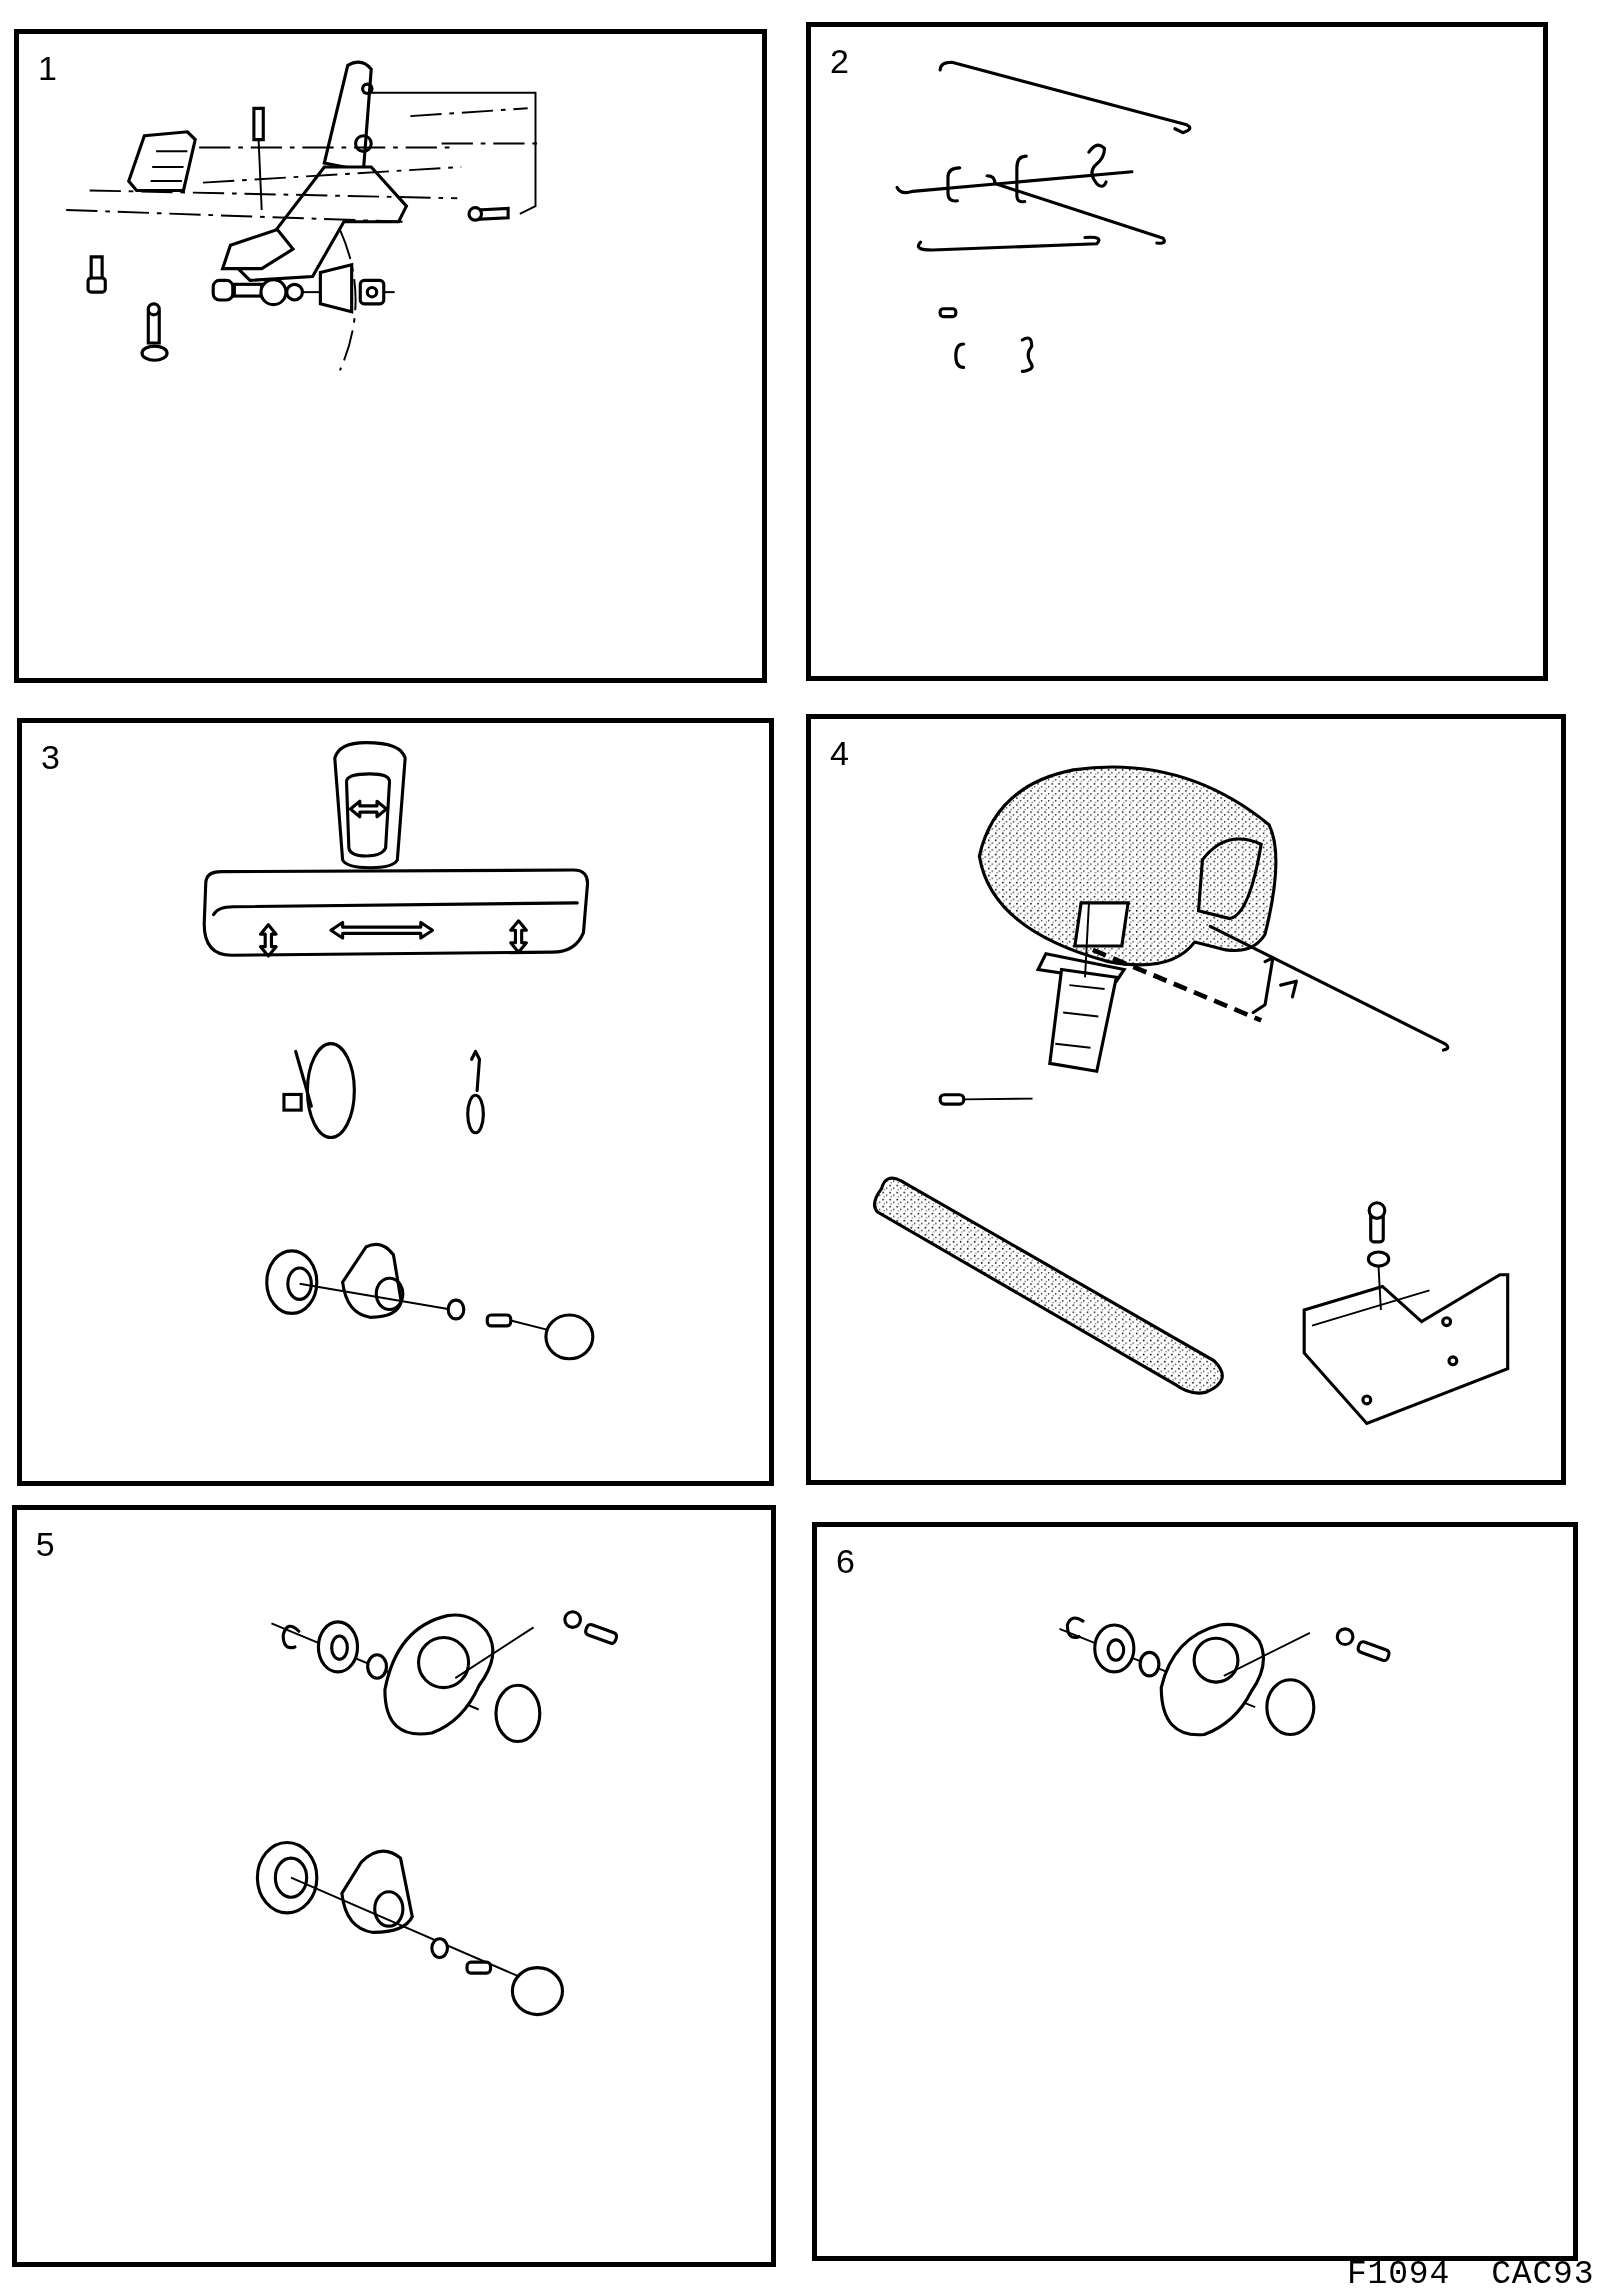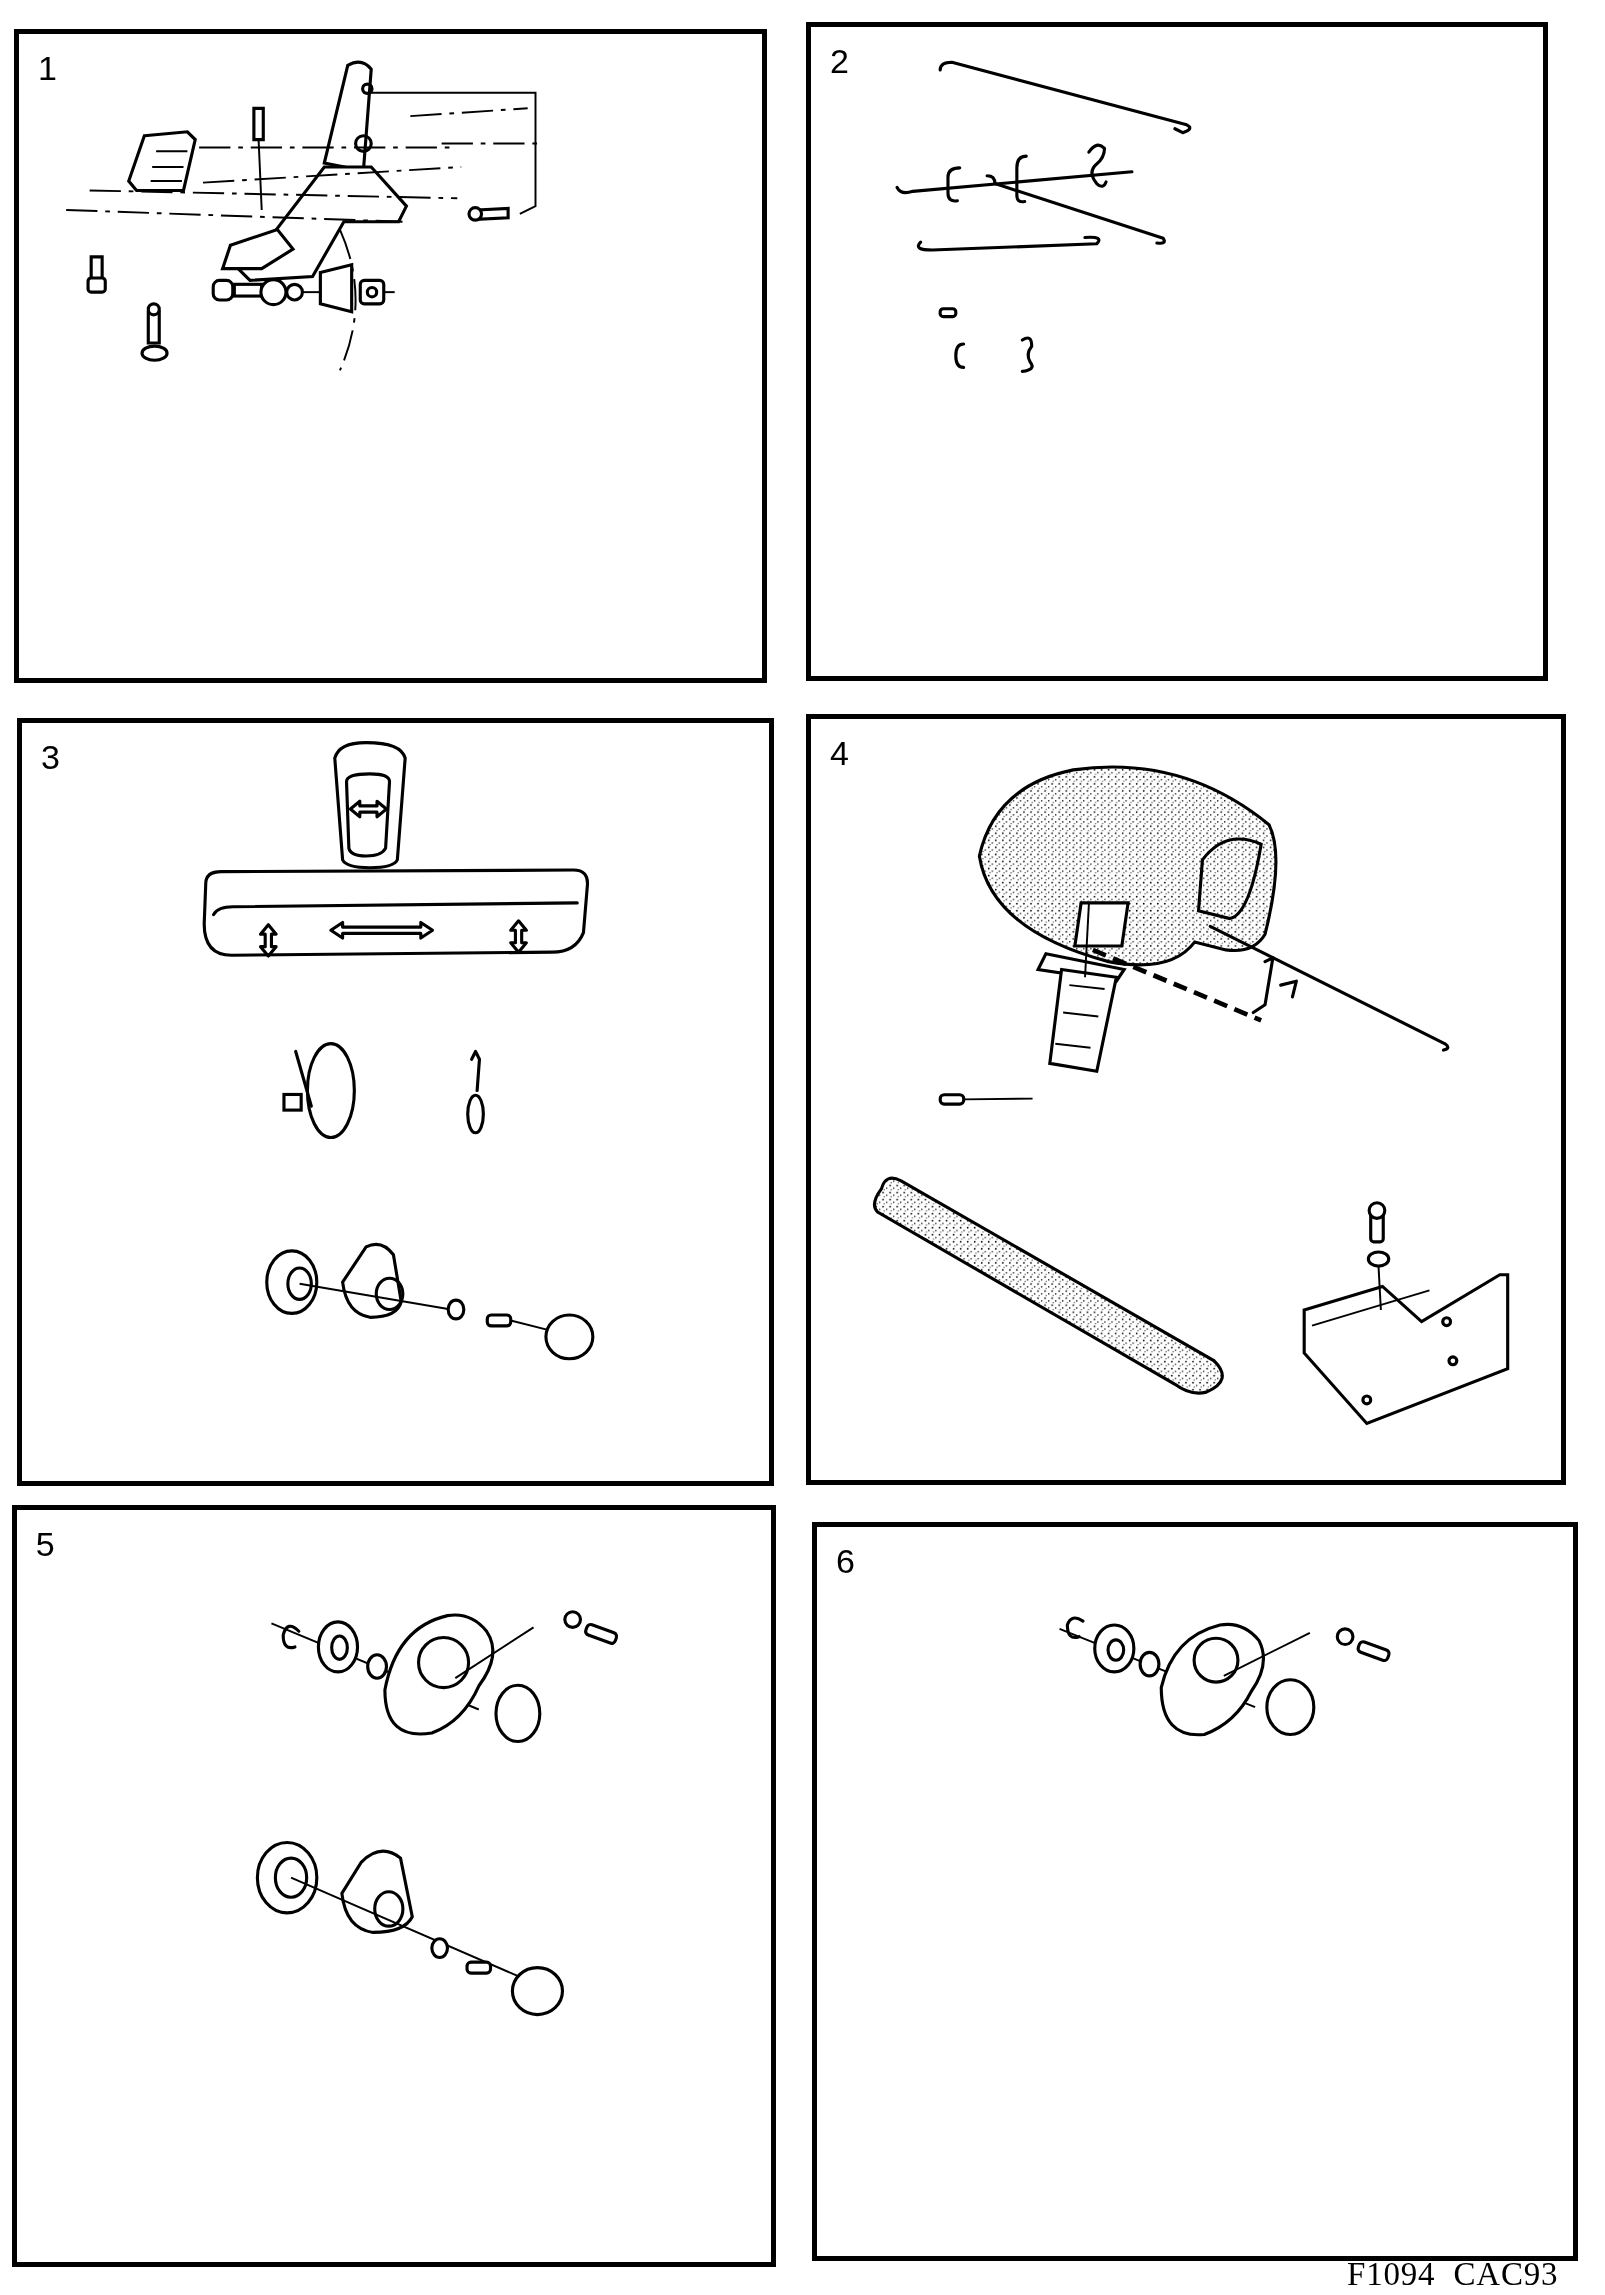--- a/index.html
+++ b/index.html
@@ -3,21 +3,21 @@
 <meta charset="utf-8">
 <style>
   html, body { margin: 0; padding: 0; background: #ffffff; }
   body { width: 1605px; height: 2295px; position: relative; overflow: hidden;
          font-family: "Liberation Sans", sans-serif; color: #000; }
   .panel { position: absolute; border: 5.5px solid #000; box-sizing: border-box; background: #fff; }
   .panel-num { position: absolute; left: 19px; top: 17px; font-size: 34px; line-height: 1;
                font-family: "Liberation Sans", sans-serif; }
   .panel svg { position: absolute; left: 0; top: 0; }
   .caption { position: absolute; left: 1347px; top: 2256px; font-size: 33px; letter-spacing: 0.8px;
-             font-family: Liberation Serif, serif; white-space: pre; }
+             font-family: Liberation Mono, monospace; white-space: pre; }
   svg .ln { fill: none; stroke: #000; stroke-width: 4; stroke-linejoin: round; stroke-linecap: round; }
   svg .thin { fill: none; stroke: #000; stroke-width: 2.5; }
   svg .dash { fill: none; stroke: #000; stroke-width: 2.5; stroke-dasharray: 40 10 6 10; }
   svg .dashb { fill: none; stroke: #000; stroke-width: 6; stroke-dasharray: 18 10; }
   svg .fill { fill: #fff; stroke: #000; stroke-width: 4; }
   svg .dot { fill: url(#stipple); stroke: #000; stroke-width: 4; }
 </style>
 </head>
 <body>
 

